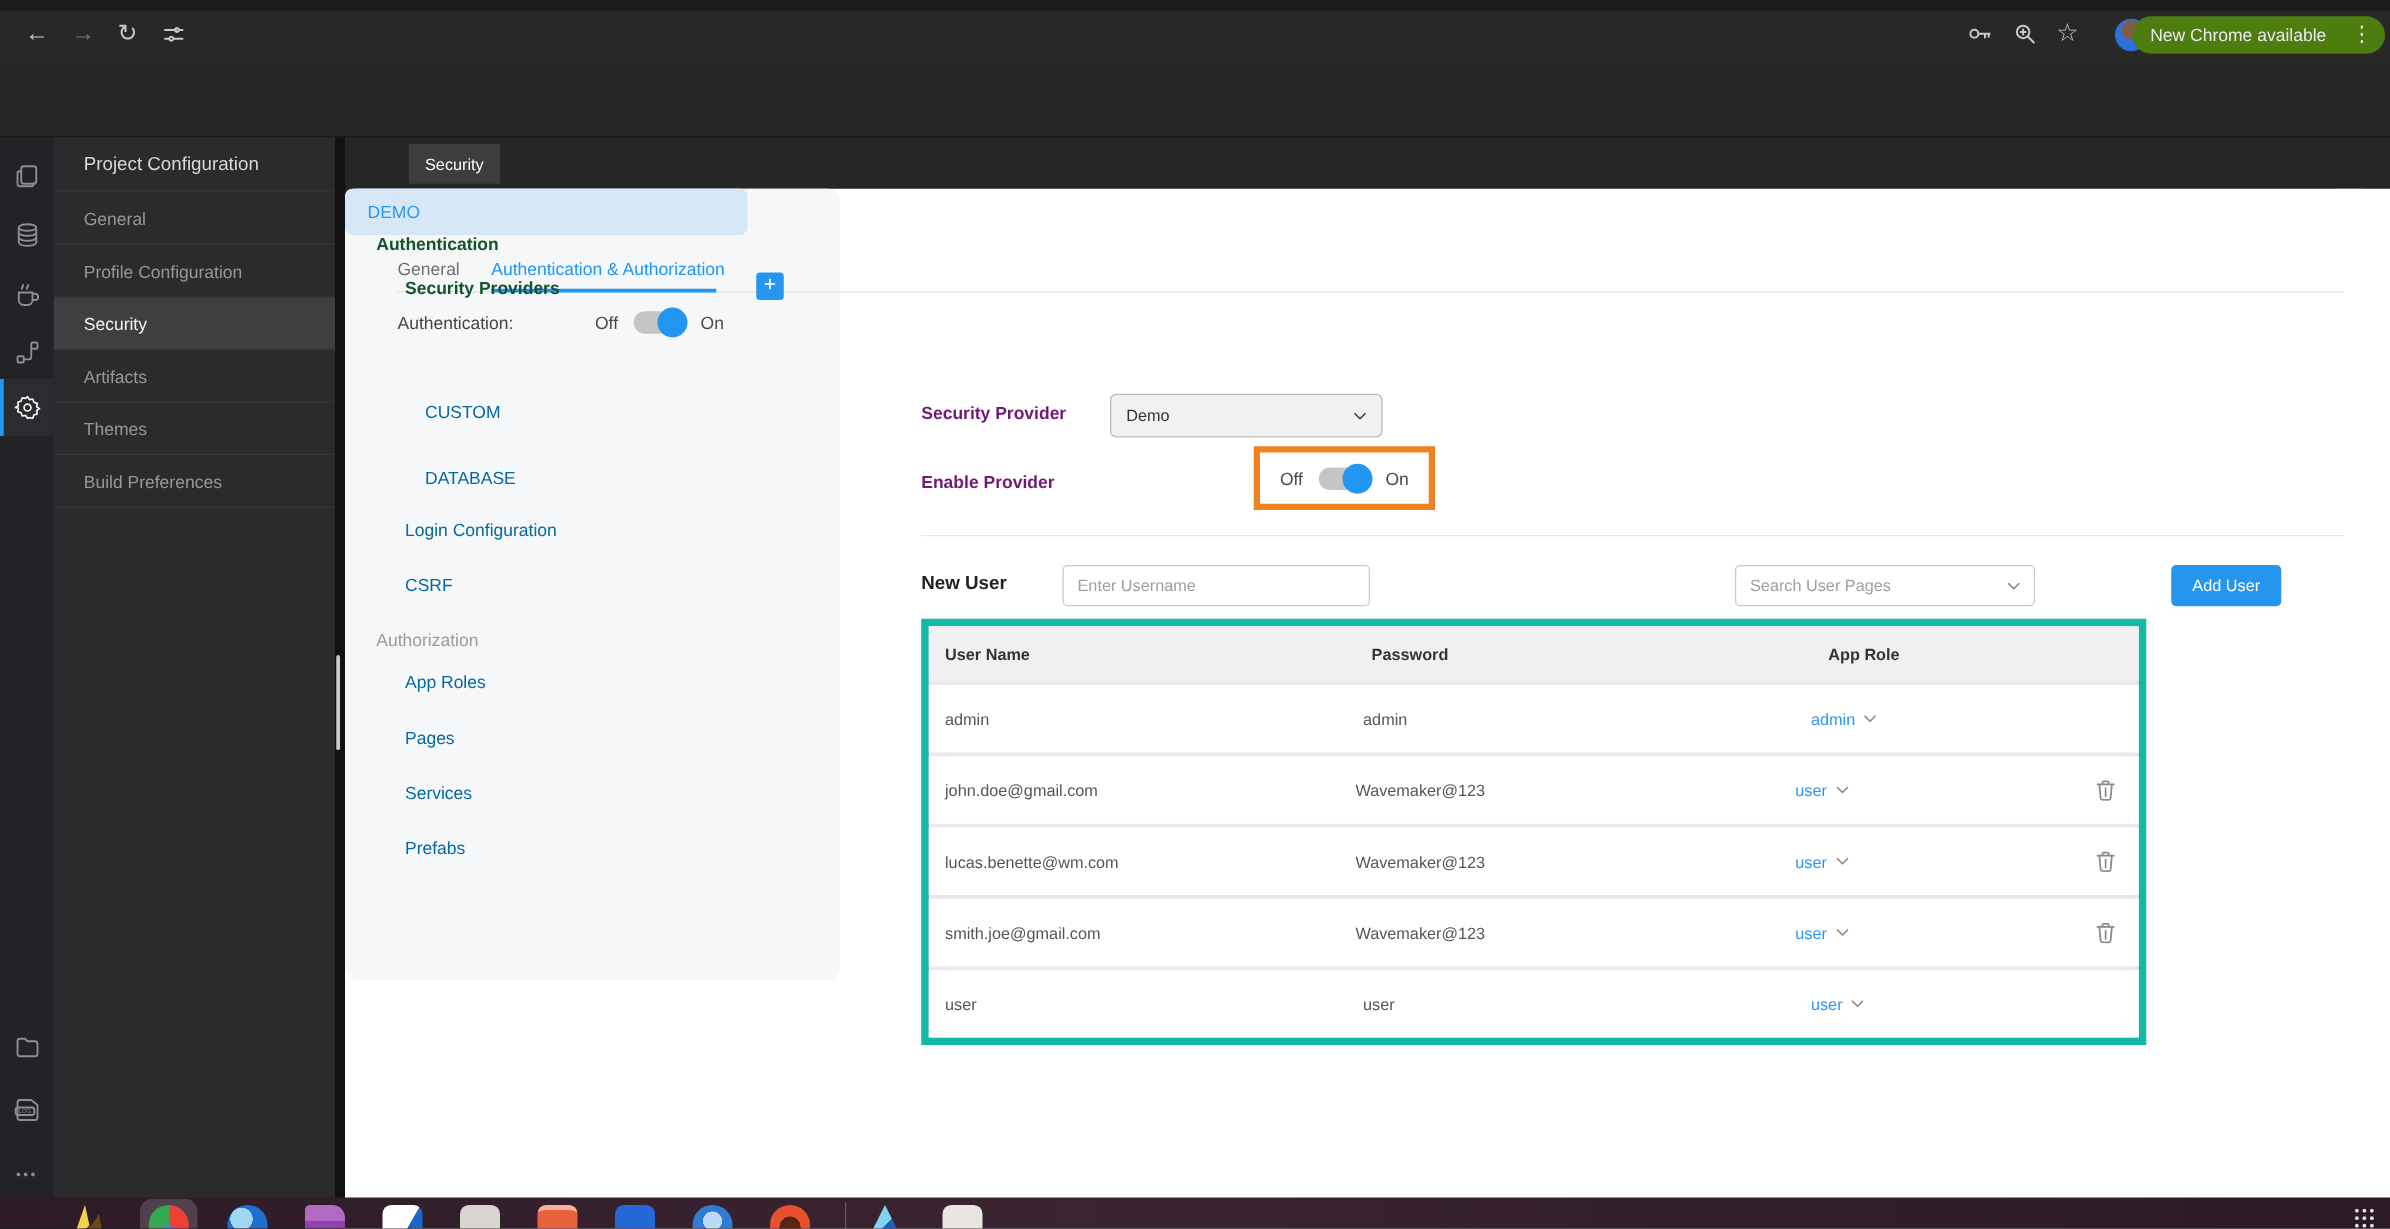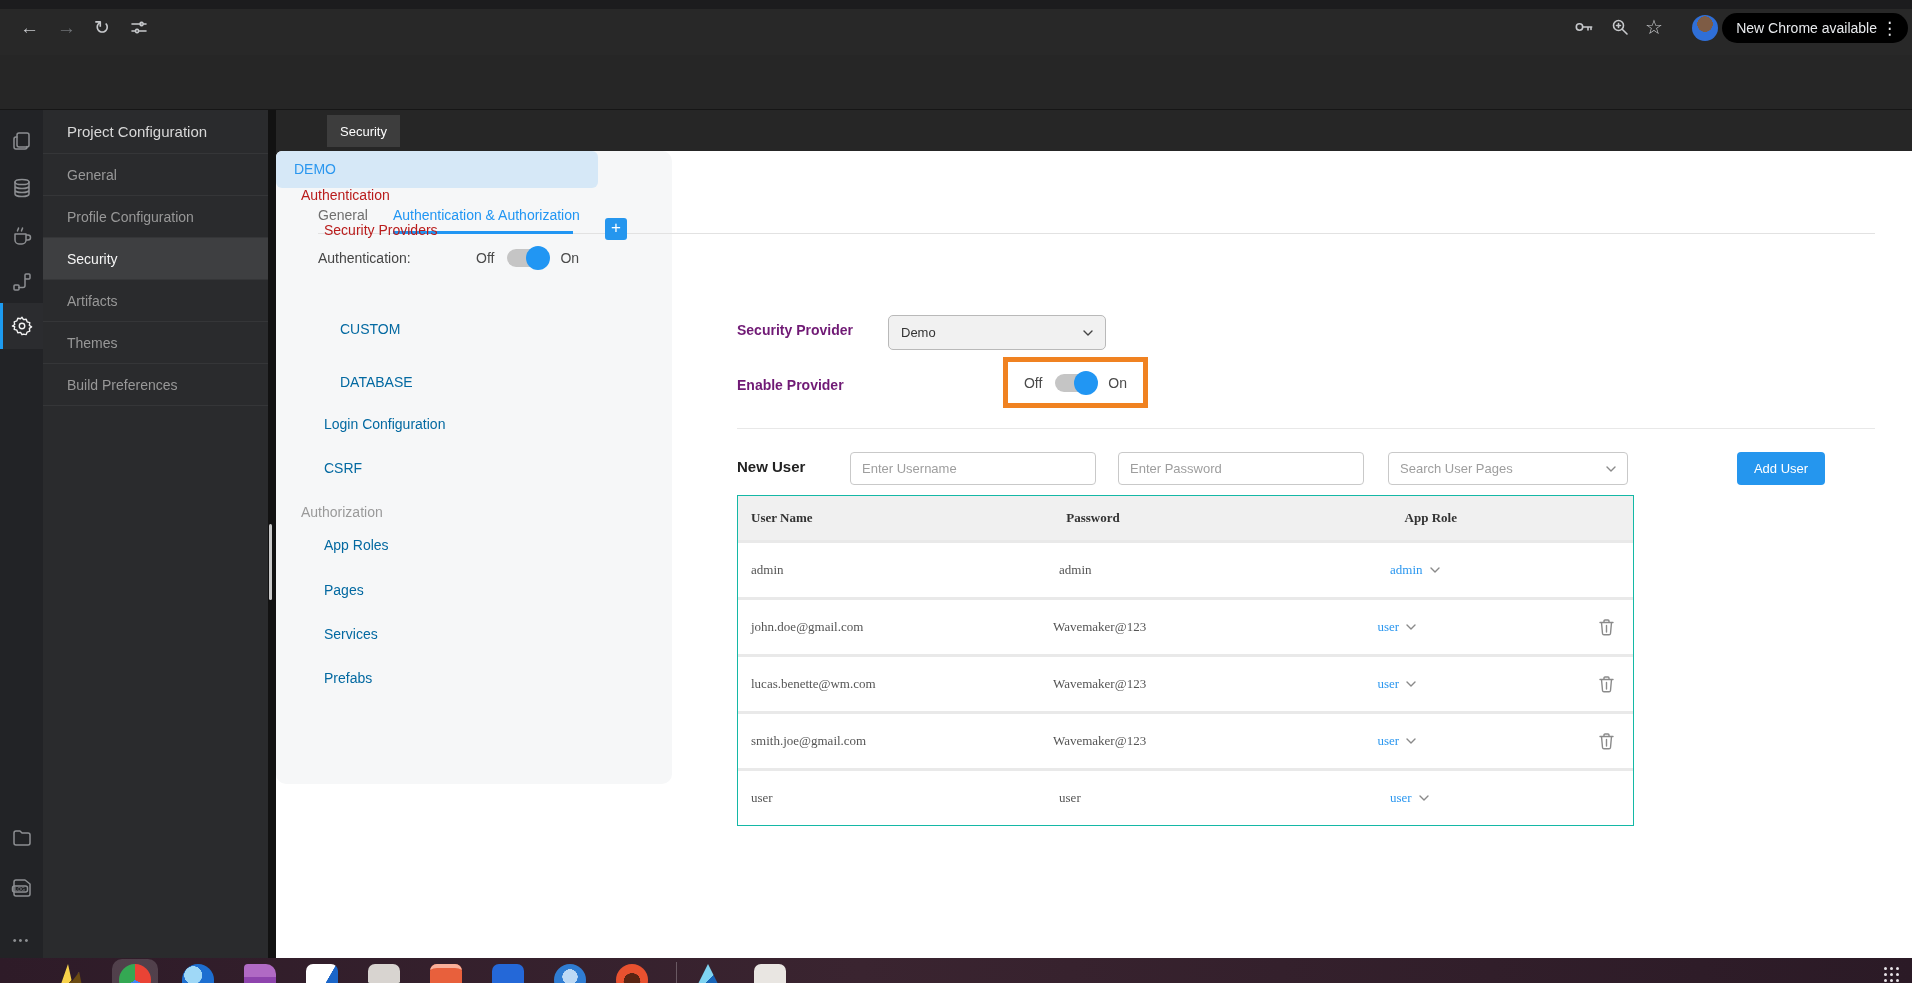--- a/index.html
+++ b/index.html
@@ -8,22 +8,22 @@
   .abs { position:absolute; }
   #stage { position:relative; width:1912px; height:983px; overflow:hidden; background:#262626; }
 
   
   #browser { left:0; top:0; width:1912px; height:55px; background:#282828; }
   #browser .seam { left:0; top:0; width:1912px; height:9px; background:#1c1c1e; }
   .nav-glyph { color:#c7c9cc; font-size:19px; line-height:1; }
   .nav-glyph.dim { color:#6f7276; }
   #urlbox { left:158px; top:17px; font-size:14px; color:#9aa0a6; white-space:nowrap; }
   #urlbox .domain { color:#e8eaed; }
-  #chrome-pill { right:4px; top:13px; height:30px; background:#000000; border-radius:15px;
-    color:#e8eaed; font-size:14px; display:flex; align-items:center; padding:0 10px 0 14px; gap:4px; }
+  #chrome-pill { right:4px; top:13px; height:30px; background:#4d7c0f; border-radius:15px;
+    color:#e8eaed; font-size:14px; display:flex; align-items:center; padding:0 10px 0 14px; gap:20px; }
   .avatar-photo { width:26px; height:26px; border-radius:50%;
     background:radial-gradient(circle at 50% 35%, #7e5c45 0 36%, #2f6fd8 37% 100%); }
   svg.lineicon { stroke:#c7c9cc; fill:none; stroke-width:1.6; stroke-linecap:round; stroke-linejoin:round; }
 
   
   #wmbar { left:0; top:55px; width:1912px; height:55px; background:#262626; border-bottom:1px solid #161616; }
   #wm-logo { left:10px; top:63px; width:38px; height:38px; }
   #proj-avatar { left:62px; top:65px; width:34px; height:34px; border-radius:50%; background:#6e6e6e;
     display:flex; align-items:center; justify-content:center; }
   #proj-name { left:108px; top:74px; color:#e6e6e6; font-size:15px; }
@@ -69,21 +69,21 @@
   .toggle { display:inline-flex; align-items:center; gap:13px; font-size:14px; color:#4a4a4a; }
   .track { width:40px; height:18px; background:#c5c5c5; border-radius:9px; position:relative; }
   .knob { position:absolute; right:-3px; top:-3px; width:24px; height:24px; border-radius:50%; background:#2196f3; }
 
   #auth-row { left:42px; top:98px; display:flex; align-items:center; font-size:14px; color:#454545; }
   #auth-row .lbl { width:158px; }
 
   
   #panel { left:44px; top:145px; width:396px; height:633px; background:#f6f7f8; border-radius:10px; }
   .pn { position:absolute; font-size:14px; color:#0369a1; }
-  .pn.head { font-weight:normal; color:#b91c1c; }
+  .pn.head { font-weight:bold; color:#14532d; }
   .pn.sect { color:#9a9a9a; }
   #demo-row { left:46px; top:110px; width:322px; height:37px; background:#d6e8f7; border-radius:6px; }
   #demo-row span { position:absolute; left:18px; top:10px; font-size:14px; color:#2b97ef; }
   #plus-btn { left:329px; top:67px; width:22px; height:22px; background:#2596ee; border-radius:3px;
     color:#fff; font-size:17px; line-height:20px; text-align:center; }
 
   
   .flabel { font-size:14px; color:#701a75; font-weight:bold; }
   #sp-label { left:461px; top:171px; }
   #sp-select { left:612px; top:164px; width:218px; height:35px; background:#f1f1f1; border:1px solid #b9b9b9;
@@ -100,21 +100,21 @@
     color:#333; padding:0 11px; background:#fff; font-family:"Liberation Sans","DejaVu Sans",sans-serif; }
   .nu-input::placeholder { color:#9e9e9e; }
   #nu-user { left:574px; width:246px; }
   #nu-pass { left:842px; width:246px; }
   #nu-role { left:1112px; top:301px; width:240px; height:33px; border:1px solid #c9c9c9; border-radius:4px;
     display:flex; align-items:center; justify-content:space-between; padding:0 11px; font-size:13px; color:#9e9e9e; background:#fff; }
   #add-user { left:1461px; top:301px; width:88px; height:33px; background:#2596ee; color:#fff; border:none;
     border-radius:4px; font-size:13px; font-family:"Liberation Sans","DejaVu Sans",sans-serif; }
 
   
-  #utable { left:461px; top:344px; width:897px; border:1px solid #14b8a6; background:#e9e9e9;font-family:Liberation Serif, serif; }
+  #utable { left:461px; top:344px; width:980px; border:6px solid #14b8a6; background:#e9e9e9; }
   #utable .thead { height:44px; background:#f0f0f0; display:flex; align-items:center; font-size:13px;
     font-weight:bold; color:#333; }
   .trow { height:54px; background:#fff; margin-top:3px; display:flex; align-items:center; font-size:13px; color:#555; }
   .trow:first-of-type { margin-top:0; }
   .c1 { width:380px; padding-left:13px; }
   .c2 { width:380px; }
   .c3 { width:280px; padding-left:12px; display:flex; align-items:center; gap:7px; }
   .role { color:#2b97ef; }
   .c4 { flex:1; display:flex; justify-content:flex-end; padding-right:18px; }
   .thead .c3 { padding-left:0; }
@@ -338,21 +338,20 @@
         <span class="track">
             <span class="knob"></span>
           </span>
         <span>On</span>
       </span>
     </div>
     <div id="form-divider" class="abs"></div>
 
     <div id="nu-label" class="abs">New User</div>
     <input id="nu-user" class="abs nu-input" placeholder="Enter Username" style="">
-    <input id="nu-pass" class="abs nu-input" placeholder="Enter Password" style="">
     <div id="nu-role" class="abs">
       <span>Search User Pages</span>
       <svg class="chev" viewBox="0 0 10 6">
           <path d="M1 1l4 4 4-4"></path>
         </svg>
     </div>
     <button id="add-user" class="abs">Add User</button>
 
     <div id="utable" class="abs">
       <div class="thead">

